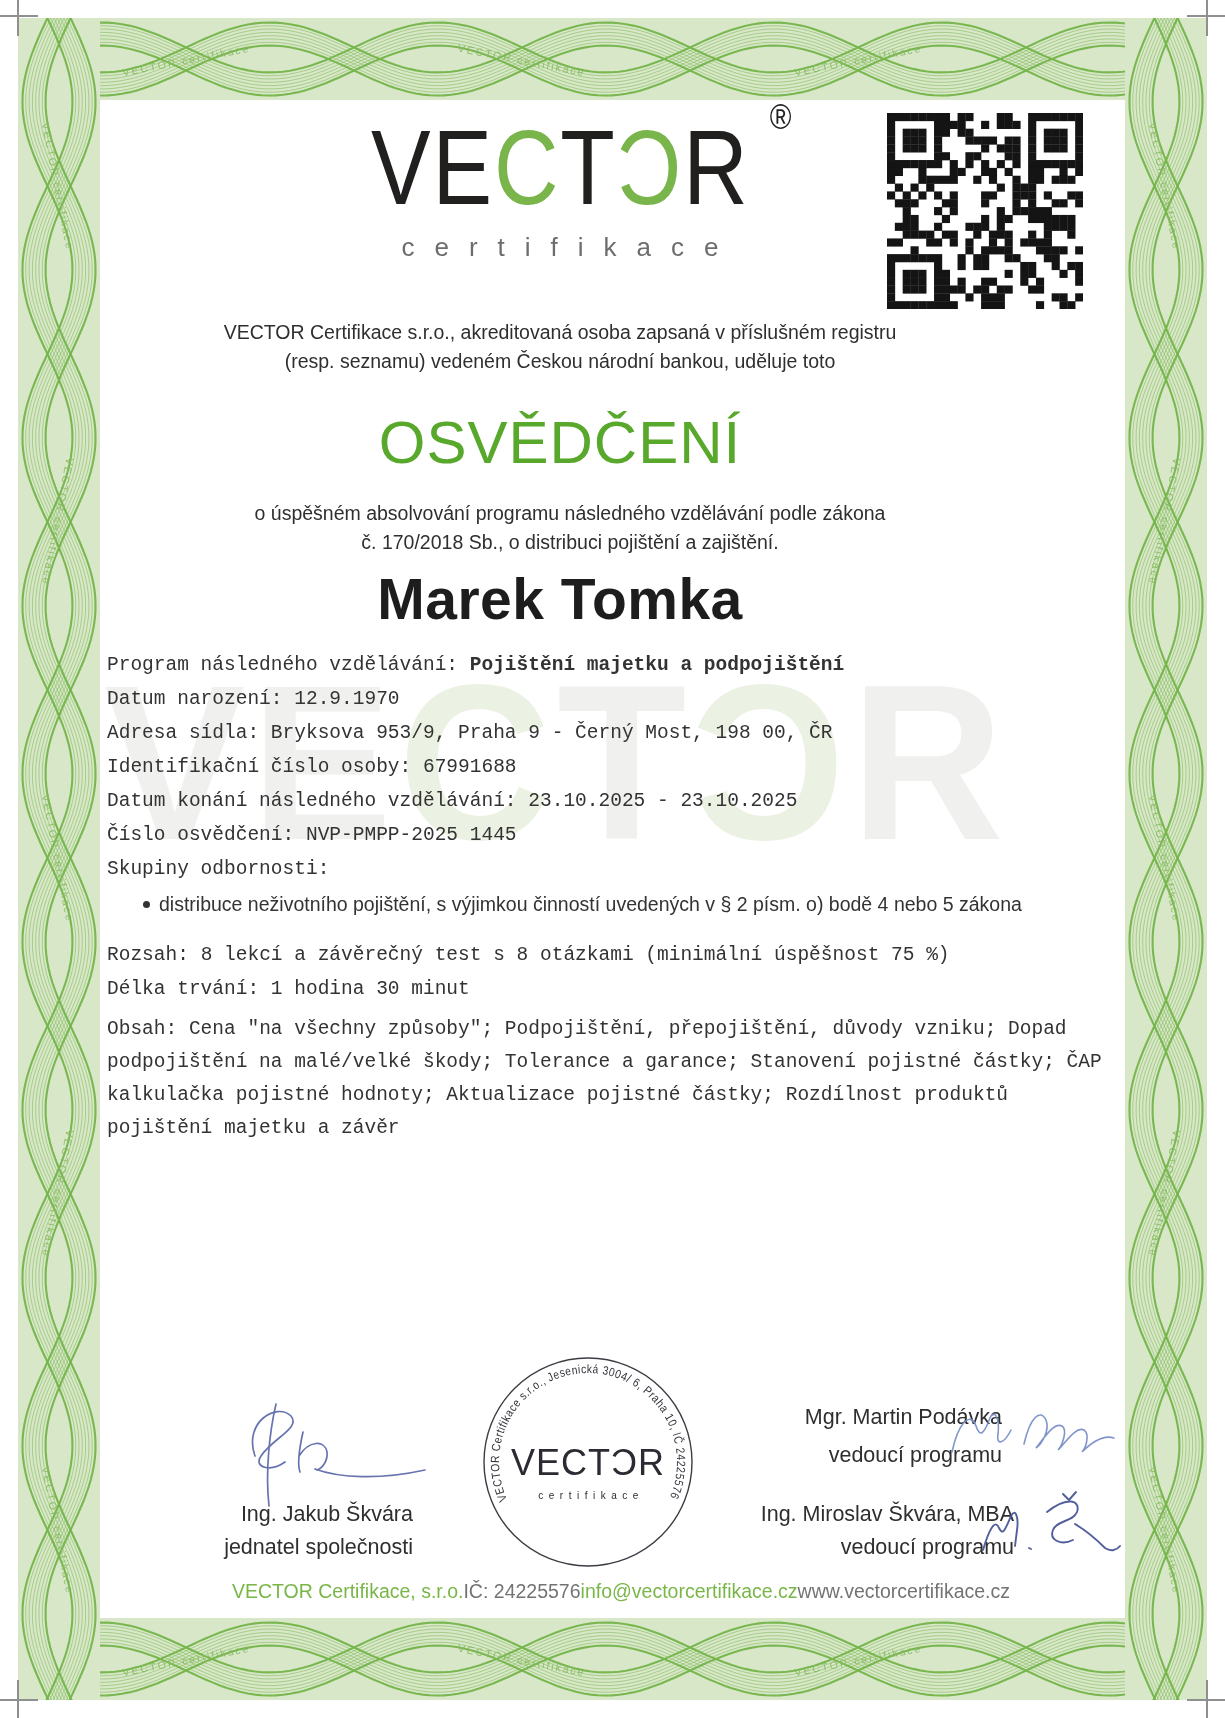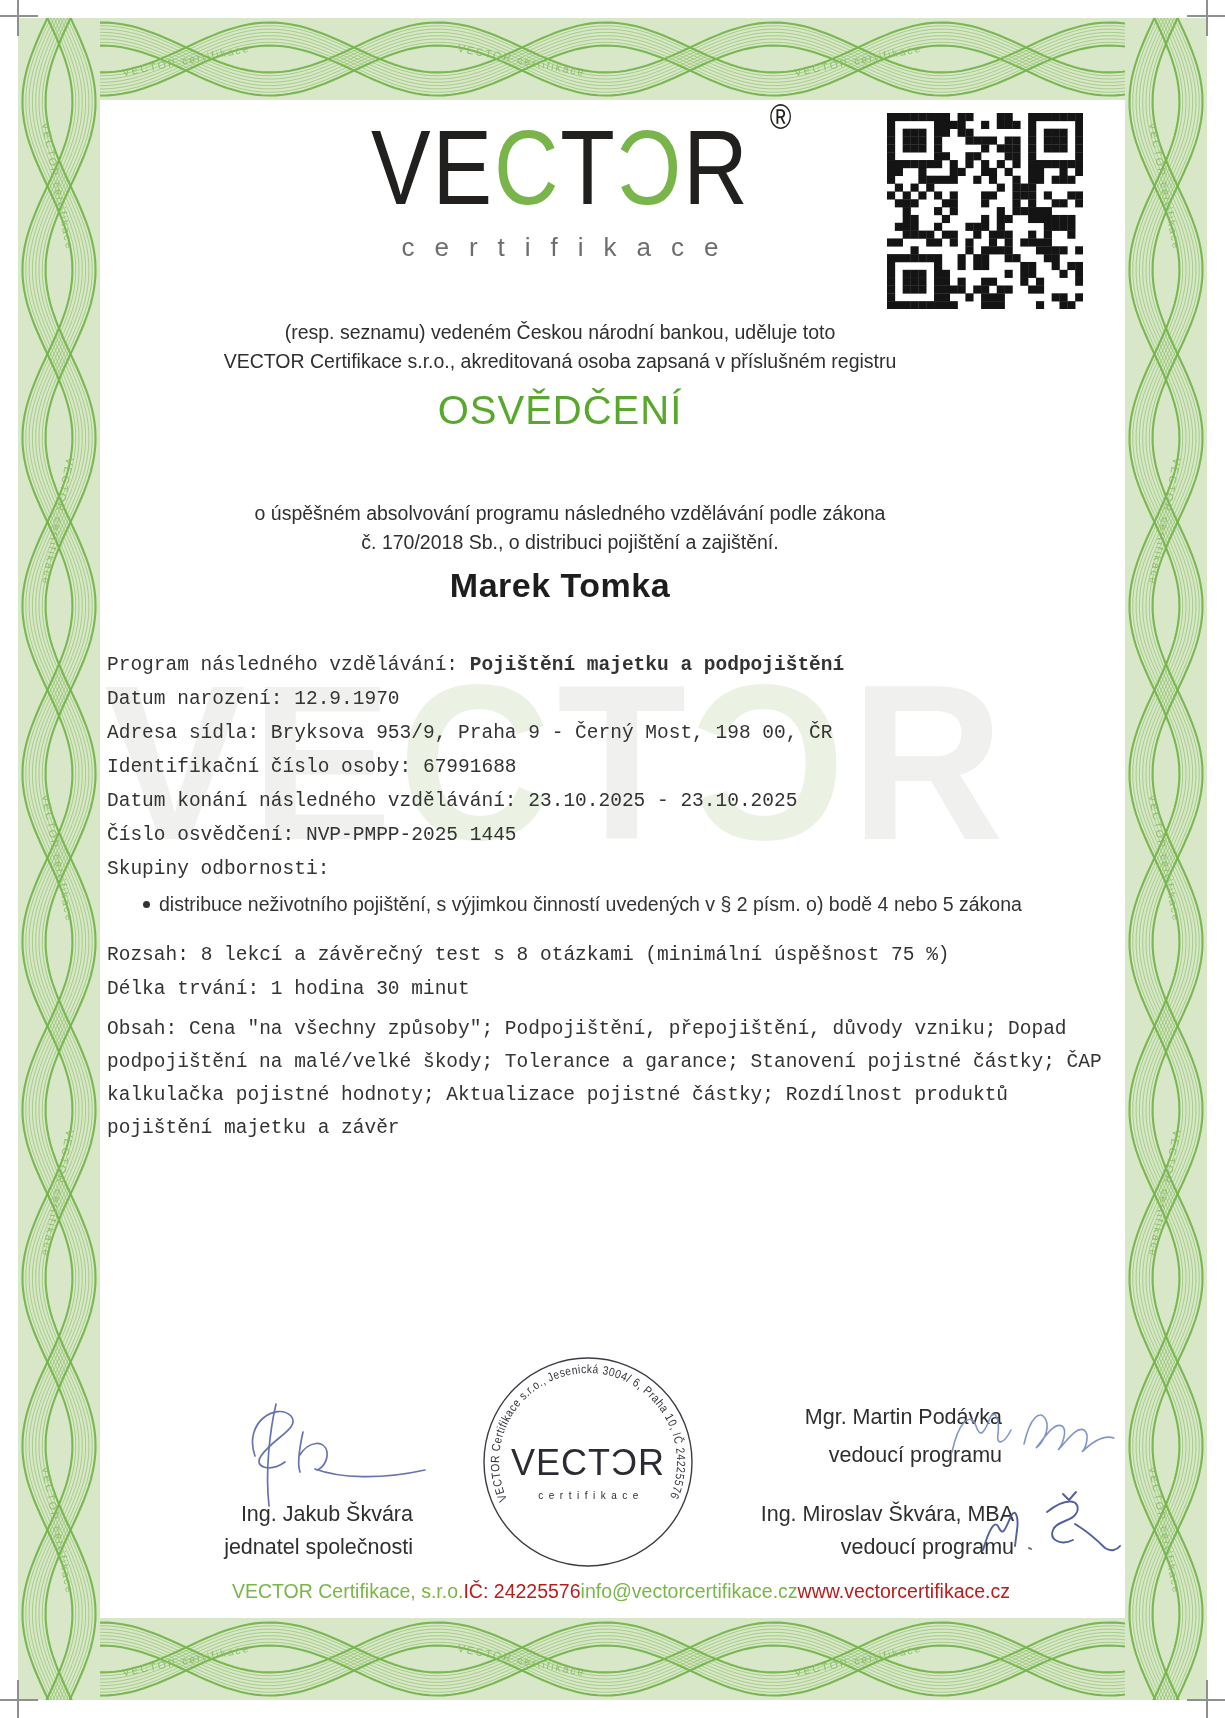--- a/index.html
+++ b/index.html
@@ -36,46 +36,46 @@
              position:relative;}
   .logo-word .g{color:#79b54a;}
   .logo-word .reg{position:absolute;top:-14px;right:-44px;font-size:31px;font-weight:400;color:#21201e;letter-spacing:0;}
   .logo-sub{margin-top:22px;font-size:26px;color:#6d6d6d;letter-spacing:20px;padding-left:20px;}
 
   
   .qr{position:absolute;left:787px;top:13px;width:196px;height:196px;}
 
   .intro{position:absolute;left:0;top:218px;width:920px;text-align:center;
          font-size:19.5px;line-height:29px;color:#2f2f2f;}
-  .big-title{position:absolute;left:0;top:288px;width:920px;text-align:center;
-             font-size:40px;font-weight:400;color:#58a82c;letter-spacing:1px;}
+  .big-title{position:absolute;left:0;top:308px;width:920px;text-align:center;
+             font-size:60px;font-weight:400;color:#58a82c;letter-spacing:1px;}
   .subtitle{position:absolute;left:0;top:399px;width:920px;text-align:center;
             font-size:19.5px;line-height:29px;color:#2f2f2f;margin-left:10px;}
   .recipient{position:absolute;left:0;top:466px;width:920px;text-align:center;
-             font-size:34px;font-weight:700;color:#1d1d1d;letter-spacing:.5px;}
+             font-size:57px;font-weight:700;color:#1d1d1d;letter-spacing:.5px;}
 
   
   .details{position:absolute;left:7px;top:555px;width:1013px;font-size:19.5px;line-height:21px;color:#333;}
   .details p{margin:0 0 13px;font-family:Liberation Mono, monospace;}
   .details .bold{font-weight:700;}
   .details .bullet-row{margin:14px 0 30px;padding-left:52px;position:relative;}
   .details .bullet-row .dot{position:absolute;left:36px;top:7px;width:7px;height:7px;border-radius:50%;background:#333;}
   .details .obsah{line-height:33px;width:1008px;margin-top:0;}
 
   
   .sig-svg{position:absolute;}
   .sig-name-block{position:absolute;text-align:right;font-size:21.5px;color:#2e2e2e;}
   .sig-name-block p{margin:0 0 11px;line-height:22px;}
   .seal{position:absolute;left:381px;top:1255px;width:214px;height:214px;}
 
   
   .footer{position:absolute;left:18px;top:1480px;width:892px;display:flex;
           justify-content:flex-end;align-items:baseline;font-size:19.5px;}
   .footer .green{color:#79b648;}
-  .footer .dark{color:#b91c1c;}
+  .footer .dark{color:#737373;}
 </style>
 </head>
 <body>
 
 <div class="page">
 
   <div class="band band-top" id="band-top">
       <svg width="1189" height="82">
         <path d="M-8.0,25.7L-1.0,29.0L6.0,32.2L13.0,35.5L20.0,38.6L27.0,41.5L34.0,44.3L41.0,46.8L48.0,49.0L55.0,50.9L62.0,52.4L69.0,53.5L76.0,54.2L83.0,54.4L90.0,54.3L97.0,53.7L104.0,52.7L111.0,51.3L118.0,49.6L125.0,47.5L132.0,45.0L139.0,42.4L146.0,39.4L153.0,36.4L160.0,33.2L167.0,29.9L174.0,26.7L181.0,23.4L188.0,20.3L195.0,17.4L202.0,14.6L209.0,12.1L216.0,9.9L223.0,8.0L230.0,6.5L237.0,5.4L244.0,4.7L251.0,4.5L258.0,4.6L265.0,5.2L272.0,6.2L279.0,7.6L286.0,9.3L293.0,11.4L300.0,13.9L307.0,16.5L314.0,19.5L321.0,22.5L328.0,25.7L335.0,29.0L342.0,32.2L349.0,35.5L356.0,38.6L363.0,41.5L370.0,44.3L377.0,46.8L384.0,49.0L391.0,50.9L398.0,52.4L405.0,53.5L412.0,54.2L419.0,54.4L426.0,54.3L433.0,53.7L440.0,52.7L447.0,51.3L454.0,49.6L461.0,47.5L468.0,45.0L475.0,42.4L482.0,39.4L489.0,36.4L496.0,33.2L503.0,29.9L510.0,26.7L517.0,23.4L524.0,20.3L531.0,17.4L538.0,14.6L545.0,12.1L552.0,9.9L559.0,8.0L566.0,6.5L573.0,5.4L580.0,4.7L587.0,4.5L594.0,4.6L601.0,5.2L608.0,6.2L615.0,7.6L622.0,9.3L629.0,11.4L636.0,13.9L643.0,16.5L650.0,19.5L657.0,22.5L664.0,25.7L671.0,29.0L678.0,32.2L685.0,35.5L692.0,38.6L699.0,41.5L706.0,44.3L713.0,46.8L720.0,49.0L727.0,50.9L734.0,52.4L741.0,53.5L748.0,54.2L755.0,54.4L762.0,54.3L769.0,53.7L776.0,52.7L783.0,51.3L790.0,49.6L797.0,47.5L804.0,45.0L811.0,42.4L818.0,39.4L825.0,36.4L832.0,33.2L839.0,29.9L846.0,26.7L853.0,23.4L860.0,20.3L867.0,17.4L874.0,14.6L881.0,12.1L888.0,9.9L895.0,8.0L902.0,6.5L909.0,5.4L916.0,4.7L923.0,4.5L930.0,4.6L937.0,5.2L944.0,6.2L951.0,7.6L958.0,9.3L965.0,11.4L972.0,13.9L979.0,16.5L986.0,19.5L993.0,22.5L1000.0,25.7L1007.0,29.0L1014.0,32.2L1021.0,35.5L1028.0,38.6L1035.0,41.5L1042.0,44.3L1049.0,46.8L1056.0,49.0L1063.0,50.9L1070.0,52.4L1077.0,53.5L1084.0,54.2L1091.0,54.4L1098.0,54.3L1105.0,53.7L1112.0,52.7L1119.0,51.3L1126.0,49.6L1133.0,47.5L1140.0,45.0L1147.0,42.4L1154.0,39.4L1161.0,36.4L1168.0,33.2L1175.0,29.9L1182.0,26.7L1189.0,23.4L1196.0,20.3" fill="none" stroke="#74b44a" stroke-width="2.1" opacity="0.95"></path>
         <path d="M-8.0,29.0L-1.0,32.3L6.0,35.5L13.0,38.8L20.0,41.9L27.0,44.8L34.0,47.6L41.0,50.1L48.0,52.3L55.0,54.2L62.0,55.7L69.0,56.8L76.0,57.5L83.0,57.7L90.0,57.6L97.0,57.0L104.0,56.0L111.0,54.6L118.0,52.9L125.0,50.8L132.0,48.3L139.0,45.7L146.0,42.7L153.0,39.7L160.0,36.5L167.0,33.2L174.0,30.0L181.0,26.7L188.0,23.6L195.0,20.7L202.0,17.9L209.0,15.4L216.0,13.2L223.0,11.3L230.0,9.8L237.0,8.7L244.0,8.0L251.0,7.8L258.0,7.9L265.0,8.5L272.0,9.5L279.0,10.9L286.0,12.6L293.0,14.7L300.0,17.2L307.0,19.8L314.0,22.8L321.0,25.8L328.0,29.0L335.0,32.3L342.0,35.5L349.0,38.8L356.0,41.9L363.0,44.8L370.0,47.6L377.0,50.1L384.0,52.3L391.0,54.2L398.0,55.7L405.0,56.8L412.0,57.5L419.0,57.7L426.0,57.6L433.0,57.0L440.0,56.0L447.0,54.6L454.0,52.9L461.0,50.8L468.0,48.3L475.0,45.7L482.0,42.7L489.0,39.7L496.0,36.5L503.0,33.2L510.0,30.0L517.0,26.7L524.0,23.6L531.0,20.7L538.0,17.9L545.0,15.4L552.0,13.2L559.0,11.3L566.0,9.8L573.0,8.7L580.0,8.0L587.0,7.8L594.0,7.9L601.0,8.5L608.0,9.5L615.0,10.9L622.0,12.6L629.0,14.7L636.0,17.2L643.0,19.8L650.0,22.8L657.0,25.8L664.0,29.0L671.0,32.3L678.0,35.5L685.0,38.8L692.0,41.9L699.0,44.8L706.0,47.6L713.0,50.1L720.0,52.3L727.0,54.2L734.0,55.7L741.0,56.8L748.0,57.5L755.0,57.7L762.0,57.6L769.0,57.0L776.0,56.0L783.0,54.6L790.0,52.9L797.0,50.8L804.0,48.3L811.0,45.7L818.0,42.7L825.0,39.7L832.0,36.5L839.0,33.2L846.0,30.0L853.0,26.7L860.0,23.6L867.0,20.7L874.0,17.9L881.0,15.4L888.0,13.2L895.0,11.3L902.0,9.8L909.0,8.7L916.0,8.0L923.0,7.8L930.0,7.9L937.0,8.5L944.0,9.5L951.0,10.9L958.0,12.6L965.0,14.7L972.0,17.2L979.0,19.8L986.0,22.8L993.0,25.8L1000.0,29.0L1007.0,32.3L1014.0,35.5L1021.0,38.8L1028.0,41.9L1035.0,44.8L1042.0,47.6L1049.0,50.1L1056.0,52.3L1063.0,54.2L1070.0,55.7L1077.0,56.8L1084.0,57.5L1091.0,57.7L1098.0,57.6L1105.0,57.0L1112.0,56.0L1119.0,54.6L1126.0,52.9L1133.0,50.8L1140.0,48.3L1147.0,45.7L1154.0,42.7L1161.0,39.7L1168.0,36.5L1175.0,33.2L1182.0,30.0L1189.0,26.7L1196.0,23.6" fill="none" stroke="#74b44a" stroke-width="1" opacity="0.5"></path>
@@ -505,22 +505,22 @@
           <rect x="62.72" y="188.16" width="8.14" height="8.14" fill="#141414"></rect>
           <rect x="94.08" y="188.16" width="8.14" height="8.14" fill="#141414"></rect>
           <rect x="101.92" y="188.16" width="8.14" height="8.14" fill="#141414"></rect>
           <rect x="109.76" y="188.16" width="8.14" height="8.14" fill="#141414"></rect>
           <rect x="148.96" y="188.16" width="8.14" height="8.14" fill="#141414"></rect>
           <rect x="172.48" y="188.16" width="8.14" height="8.14" fill="#141414"></rect>
           <rect x="180.32" y="188.16" width="8.14" height="8.14" fill="#141414"></rect>
         </svg></div>
 
     <div class="intro">
+      <div>VECTOR Certifikace s.r.o., akreditovaná osoba zapsaná v příslušném registru</div>
       <div>(resp. seznamu) vedeném Českou národní bankou, uděluje toto</div>
-      <div>VECTOR Certifikace s.r.o., akreditovaná osoba zapsaná v příslušném registru</div>
     </div>
 
     <div class="big-title">OSVĚDČENÍ</div>
 
     <div class="subtitle">
       <div>o úspěšném absolvování programu následného vzdělávání podle zákona</div>
       <div>č. 170/2018 Sb., o distribuci pojištění a zajištění.</div>
     </div>
 
     <div class="recipient">Marek Tomka</div>

